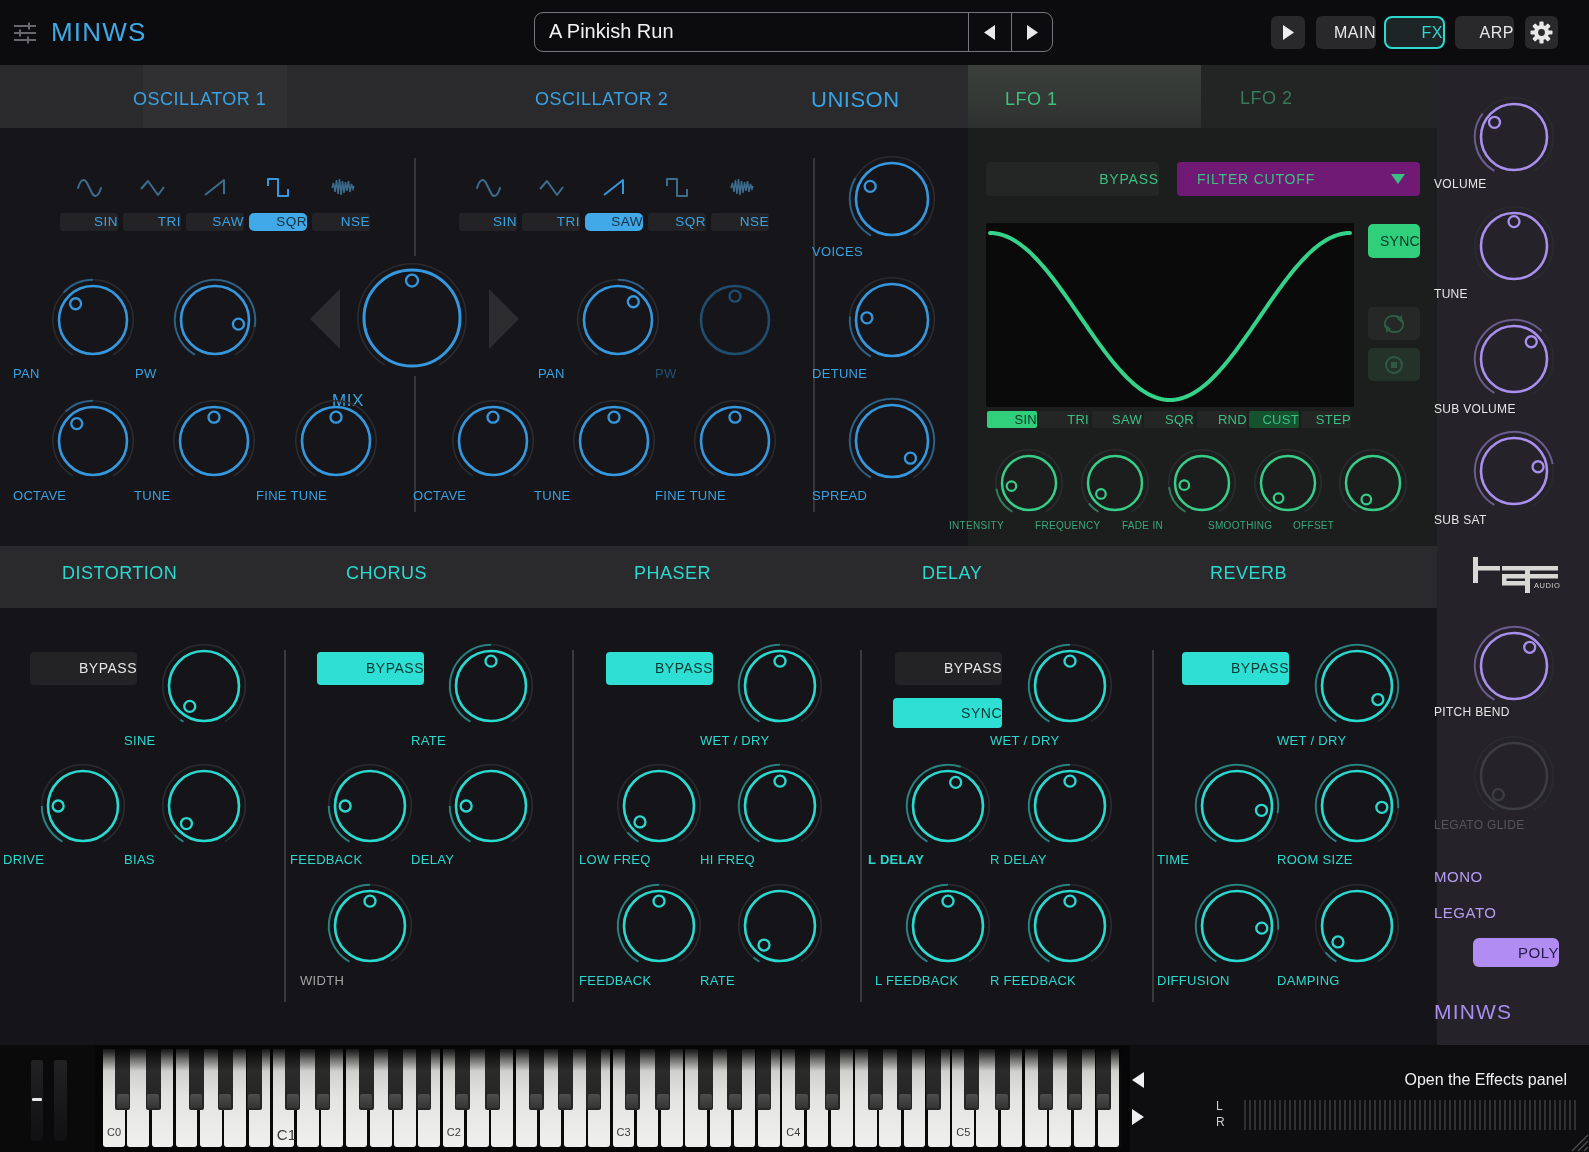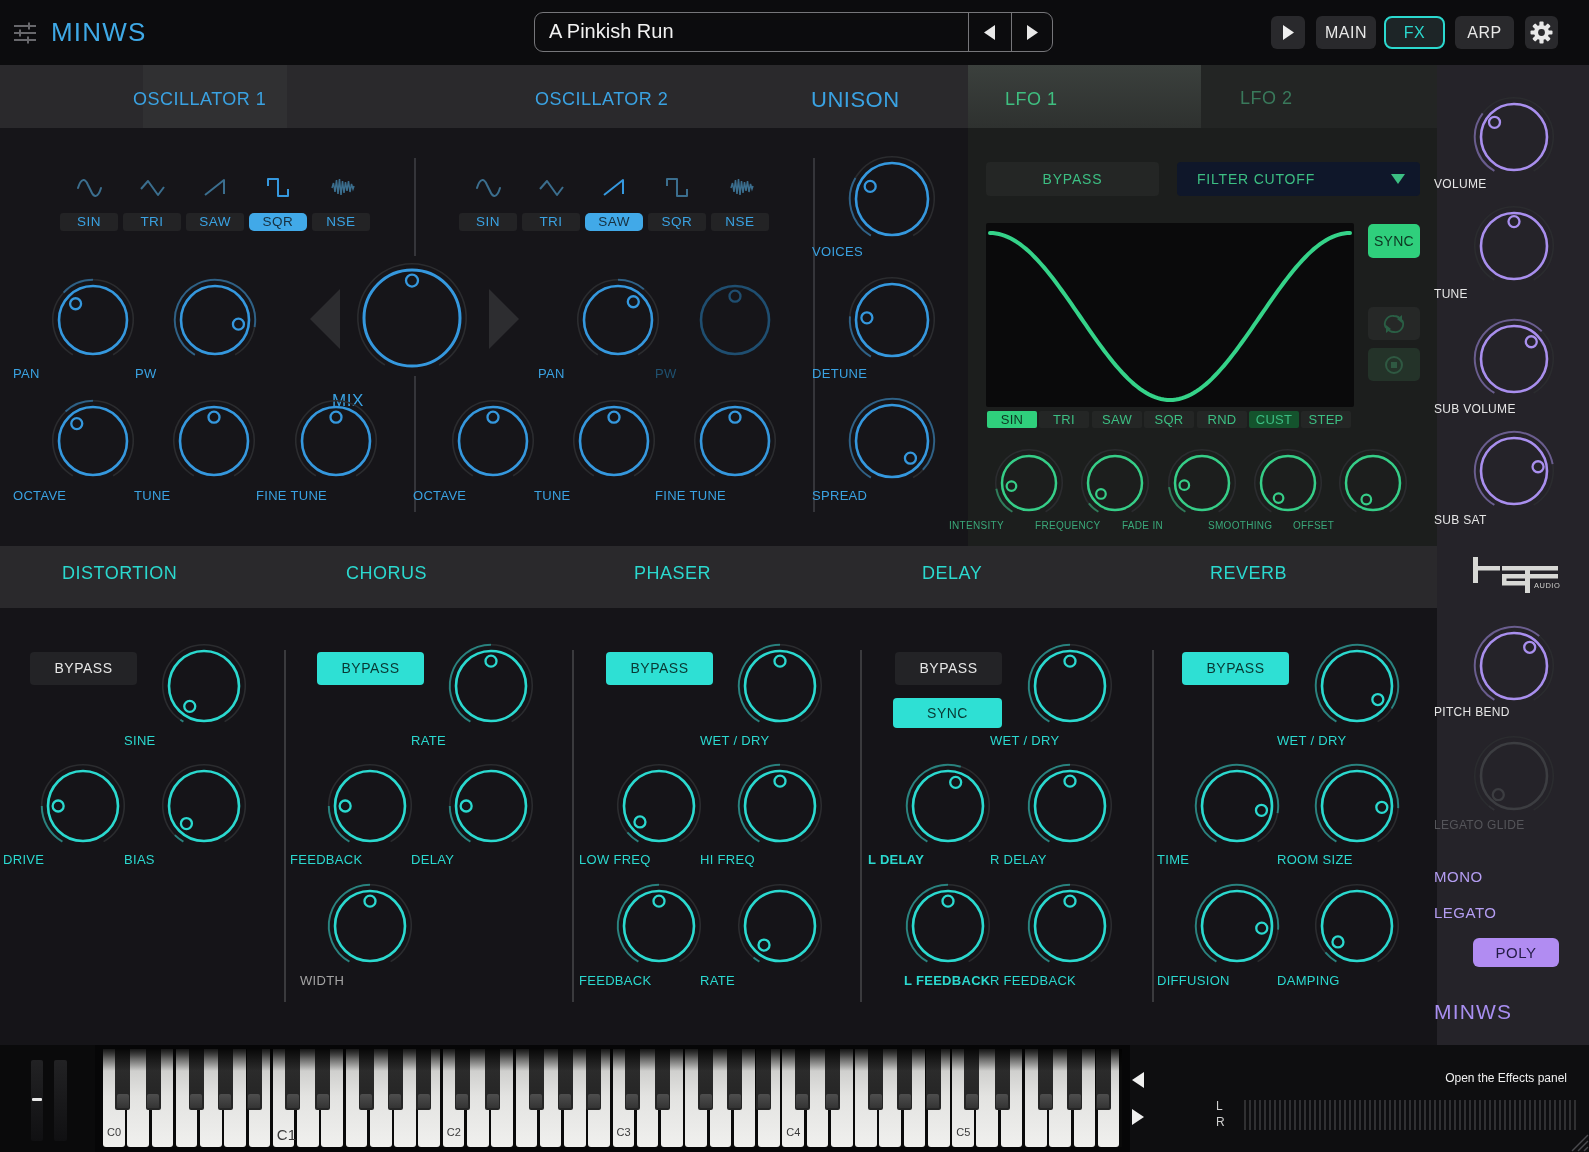--- a/index.html
+++ b/index.html
@@ -1,17 +1,17 @@
 <!DOCTYPE html>
 <html><head><meta charset="utf-8"><style>
 *{margin:0;padding:0;box-sizing:border-box}
 html,body{width:1589px;height:1152px;background:#0b0b0d;font-family:"Liberation Sans",sans-serif;overflow:hidden}
 .abs{position:absolute}
 .lbl{white-space:nowrap}
-.btn{text-align:center;white-space:nowrap}
+.btn{text-align:right;white-space:nowrap}
 </style></head><body>
 <div class="abs" style="width:1589px;height:1152px;background:#0c0c0e">
 
 <div class="abs" style="left:0px;top:65px;width:1589px;height:63px;background:#2a292c;border-radius:0px;"></div>
 <div class="abs" style="left:143px;top:65px;width:144px;height:63px;background:#303032;border-radius:0px;"></div>
 <div class="abs" style="left:968px;top:65px;width:233px;height:63px;background:linear-gradient(180deg,#3b403d,#2e312f);border-radius:0px;"></div>
 <div class="abs" style="left:1201px;top:65px;width:236px;height:63px;background:#232524;border-radius:0px;"></div>
 <div class="abs" style="left:0px;top:128px;width:968px;height:418px;background:#161519;border-radius:0px;"></div>
 <div class="abs" style="left:968px;top:128px;width:469px;height:418px;background:#1c1e1d;border-radius:0px;"></div>
 <div class="abs" style="left:0px;top:546px;width:1437px;height:62px;background:#2a292c;border-radius:0px;"></div>
@@ -201,21 +201,21 @@
     </svg>
 <div class="abs lbl" style="left:812px;top:366px;width:160px;font-size:13px;color:#3aa2e2;letter-spacing:0.3px;font-weight:400">DETUNE</div>
 <svg class="abs" style="left:846px;top:395px" width="92" height="92">
       <path d="M 24.90 82.55 A 42.20 42.20 0 1 1 67.10 82.55" stroke="#2b2c2f" stroke-width="1.6" fill="none"></path>
       <path d="M 24.90 82.55 A 42.20 42.20 0 1 1 76.86 74.78" stroke="#3598de" stroke-width="2" fill="none" opacity="0.5"></path>
       <circle cx="46" cy="46" r="36" stroke="#3598de" stroke-width="2.6" fill="none"></circle>
       <circle cx="64.43" cy="63.19" r="5.5" stroke="#3598de" stroke-width="2.3" fill="none"></circle>
     </svg>
 <div class="abs lbl" style="left:812px;top:488px;width:160px;font-size:13px;color:#3aa2e2;letter-spacing:0.3px;font-weight:400">SPREAD</div>
 <div class="abs btn" style="left:986px;top:162px;width:173px;height:34px;background:#242625;border-radius:4px;font-size:14px;color:#3cbf83;line-height:34px;letter-spacing:0.8px;">BYPASS</div>
-<div class="abs" style="left:1177px;top:162px;width:243px;height:34px;background:#0f172a;border-radius:4px;font-size:14px;color:#3cbf83;line-height:34px;letter-spacing:0.8px;padding-left:20px">FILTER CUTOFF</div>
+<div class="abs" style="left:1177px;top:162px;width:243px;height:34px;background:#701a75;border-radius:4px;font-size:14px;color:#3cbf83;line-height:34px;letter-spacing:0.8px;padding-left:20px">FILTER CUTOFF</div>
 <svg class="abs" style="left:1390px;top:173px" width="16" height="12">
       <polygon points="1,1 15,1 8,11" fill="#3cbf83"></polygon>
     </svg>
 <div class="abs" style="left:986px;top:223px;width:368px;height:184px;background:#0a0a0b;border-radius:2px;"></div>
 <svg class="abs" style="left:0;top:0" width="1589" height="1152">
       <polyline points="990.0,233.0 993.0,233.1 996.0,233.5 999.0,234.0 1002.0,234.8 1005.0,235.8 1008.0,237.1 1011.0,238.5 1014.0,240.2 1017.0,242.1 1020.0,244.2 1023.0,246.5 1026.0,248.9 1029.0,251.6 1032.0,254.4 1035.0,257.5 1038.0,260.6 1041.0,264.0 1044.0,267.4 1047.0,271.0 1050.0,274.8 1053.0,278.6 1056.0,282.5 1059.0,286.6 1062.0,290.7 1065.0,294.9 1068.0,299.1 1071.0,303.4 1074.0,307.8 1077.0,312.1 1080.0,316.5 1083.0,320.9 1086.0,325.2 1089.0,329.6 1092.0,333.9 1095.0,338.1 1098.0,342.3 1101.0,346.4 1104.0,350.5 1107.0,354.4 1110.0,358.2 1113.0,362.0 1116.0,365.6 1119.0,369.0 1122.0,372.4 1125.0,375.5 1128.0,378.6 1131.0,381.4 1134.0,384.1 1137.0,386.5 1140.0,388.8 1143.0,390.9 1146.0,392.8 1149.0,394.5 1152.0,395.9 1155.0,397.2 1158.0,398.2 1161.0,399.0 1164.0,399.5 1167.0,399.9 1170.0,400.0 1173.0,399.9 1176.0,399.5 1179.0,399.0 1182.0,398.2 1185.0,397.2 1188.0,395.9 1191.0,394.5 1194.0,392.8 1197.0,390.9 1200.0,388.8 1203.0,386.5 1206.0,384.1 1209.0,381.4 1212.0,378.6 1215.0,375.5 1218.0,372.4 1221.0,369.0 1224.0,365.6 1227.0,362.0 1230.0,358.3 1233.0,354.4 1236.0,350.5 1239.0,346.4 1242.0,342.3 1245.0,338.1 1248.0,333.9 1251.0,329.6 1254.0,325.2 1257.0,320.9 1260.0,316.5 1263.0,312.1 1266.0,307.8 1269.0,303.4 1272.0,299.1 1275.0,294.9 1278.0,290.7 1281.0,286.6 1284.0,282.5 1287.0,278.6 1290.0,274.8 1293.0,271.0 1296.0,267.4 1299.0,264.0 1302.0,260.6 1305.0,257.5 1308.0,254.4 1311.0,251.6 1314.0,248.9 1317.0,246.5 1320.0,244.2 1323.0,242.1 1326.0,240.2 1329.0,238.5 1332.0,237.1 1335.0,235.8 1338.0,234.8 1341.0,234.0 1344.0,233.5 1347.0,233.1 1350.0,233.0" fill="none" stroke="#35d389" stroke-width="4" stroke-linecap="round"></polyline>
     </svg>
 <div class="abs btn" style="left:1368px;top:224px;width:52px;height:34px;background:#2fcf7c;border-radius:5px;font-size:14px;color:#0d3521;line-height:34px;letter-spacing:0.3px;">SYNC</div>
 <div class="abs" style="left:1368px;top:307px;width:52px;height:33px;background:#262827;border-radius:5px;"></div>
 <svg class="abs" style="left:1380px;top:312px" width="28" height="24" fill="none" stroke="#2a5f45" stroke-width="1.8">
@@ -387,21 +387,21 @@
       <circle cx="45" cy="45" r="35" stroke="#2bd9cf" stroke-width="2.6" fill="none"></circle>
       <circle cx="45.00" cy="20.15" r="5.5" stroke="#2bd9cf" stroke-width="2.3" fill="none"></circle>
     </svg>
 <div class="abs lbl" style="left:990px;top:852px;width:160px;font-size:13px;color:#2bd9cf;letter-spacing:0.3px;font-weight:400">R DELAY</div>
 <svg class="abs" style="left:903px;top:881px" width="90" height="90">
       <path d="M 24.40 80.68 A 41.20 41.20 0 1 1 65.60 80.68" stroke="#2b2c2f" stroke-width="1.6" fill="none"></path>
       <path d="M 24.40 80.68 A 41.20 41.20 0 0 1 45.00 3.80" stroke="#2bd9cf" stroke-width="2" fill="none" opacity="0.5"></path>
       <circle cx="45" cy="45" r="35" stroke="#2bd9cf" stroke-width="2.6" fill="none"></circle>
       <circle cx="45.00" cy="20.15" r="5.5" stroke="#2bd9cf" stroke-width="2.3" fill="none"></circle>
     </svg>
-<div class="abs lbl" style="left:904px;top:973px;width:160px;font-size:13px;color:#2bd9cf;letter-spacing:0.3px;font-weight:700">L FEEDBACK</div>
+<div class="abs lbl" style="left:875px;top:973px;width:160px;font-size:13px;color:#2bd9cf;letter-spacing:0.3px;font-weight:400">L FEEDBACK</div>
 <svg class="abs" style="left:1025px;top:881px" width="90" height="90">
       <path d="M 24.40 80.68 A 41.20 41.20 0 1 1 65.60 80.68" stroke="#2b2c2f" stroke-width="1.6" fill="none"></path>
       <path d="M 24.40 80.68 A 41.20 41.20 0 0 1 45.00 3.80" stroke="#2bd9cf" stroke-width="2" fill="none" opacity="0.5"></path>
       <circle cx="45" cy="45" r="35" stroke="#2bd9cf" stroke-width="2.6" fill="none"></circle>
       <circle cx="45.00" cy="20.15" r="5.5" stroke="#2bd9cf" stroke-width="2.3" fill="none"></circle>
     </svg>
 <div class="abs lbl" style="left:990px;top:973px;width:160px;font-size:13px;color:#2bd9cf;letter-spacing:0.3px;font-weight:400">R FEEDBACK</div>
 <div class="abs btn" style="left:1182px;top:652px;width:107px;height:33px;background:#2ee0d4;border-radius:4px;font-size:14px;color:#083833;line-height:33px;letter-spacing:0.5px;">BYPASS</div>
 <svg class="abs" style="left:1312px;top:641px" width="90" height="90">
       <path d="M 24.40 80.68 A 41.20 41.20 0 1 1 65.60 80.68" stroke="#2b2c2f" stroke-width="1.6" fill="none"></path>
@@ -638,21 +638,21 @@
       </div>
       <div class="abs" style="left:853.2px;top:77px;font-size:11px;color:#3a3a3a">C5</div>
       <div class="abs" style="left:0;top:0;width:100%;height:22px;background:linear-gradient(180deg,rgba(0,0,0,0.85),rgba(0,0,0,0))"></div>
     </div>
 <svg class="abs" style="left:1128px;top:1070px" width="20" height="20">
       <polygon points="16,2 16,18 4,10" fill="#f0f0f0"></polygon>
     </svg>
 <svg class="abs" style="left:1128px;top:1107px" width="20" height="20">
       <polygon points="4,2 4,18 16,10" fill="#f0f0f0"></polygon>
     </svg>
-<div class="abs" style="right:22px;top:1071px;font-size:12px;color:#f0f0f0">Open the Effects panel</div>
+<div class="abs" style="right:22px;top:1071px;font-size:16px;color:#f0f0f0">Open the Effects panel</div>
 <div class="abs" style="left:1216px;top:1099px;font-size:12px;color:#cfcfcf">L</div>
 <div class="abs" style="left:1216px;top:1115px;font-size:12px;color:#cfcfcf">R</div>
 <div class="abs" style="left:1244px;top:1100px;width:332px;height:30px;background:repeating-linear-gradient(90deg,#303032 0px,#303032 2px,#0e0e10 2px,#0e0e10 5px)"></div>
 <svg class="abs" style="left:1569px;top:1130px" width="20" height="22" stroke="#4a4a4e" stroke-width="1.5">
 <line x1="3" y1="21" x2="19" y2="5"></line>
       <line x1="9" y1="21" x2="19" y2="11"></line>
       <line x1="15" y1="21" x2="19" y2="17"></line>
     </svg>
 </div>
 </body></html>

